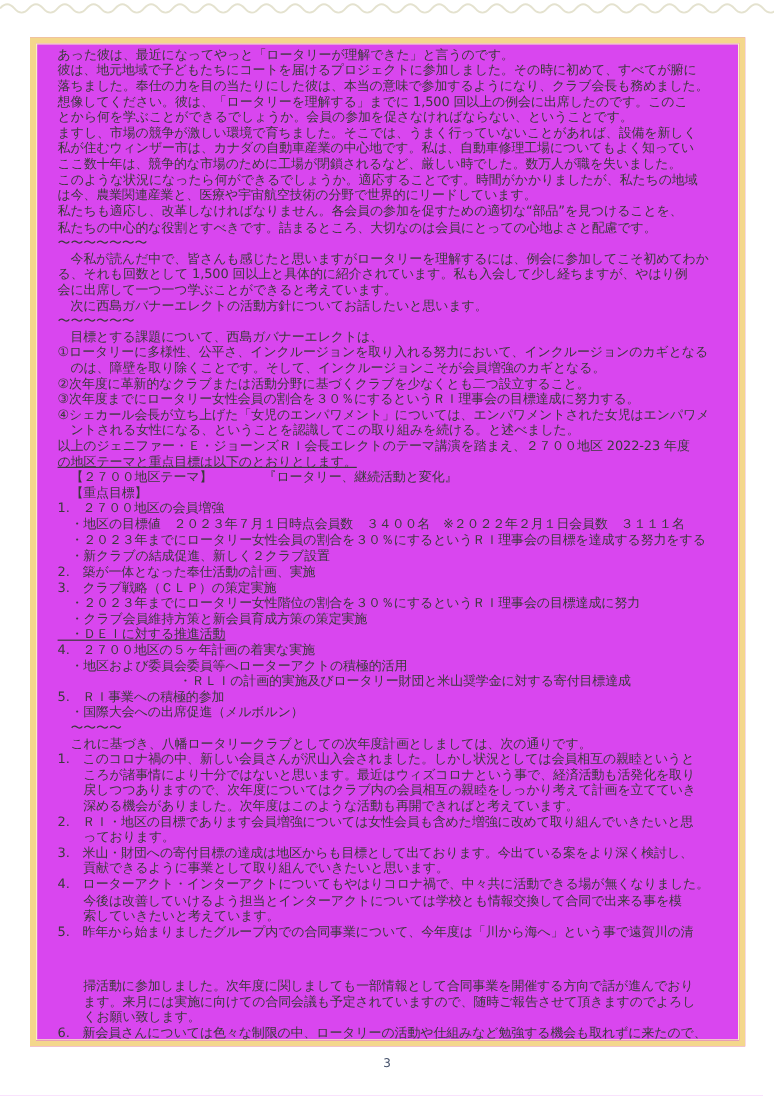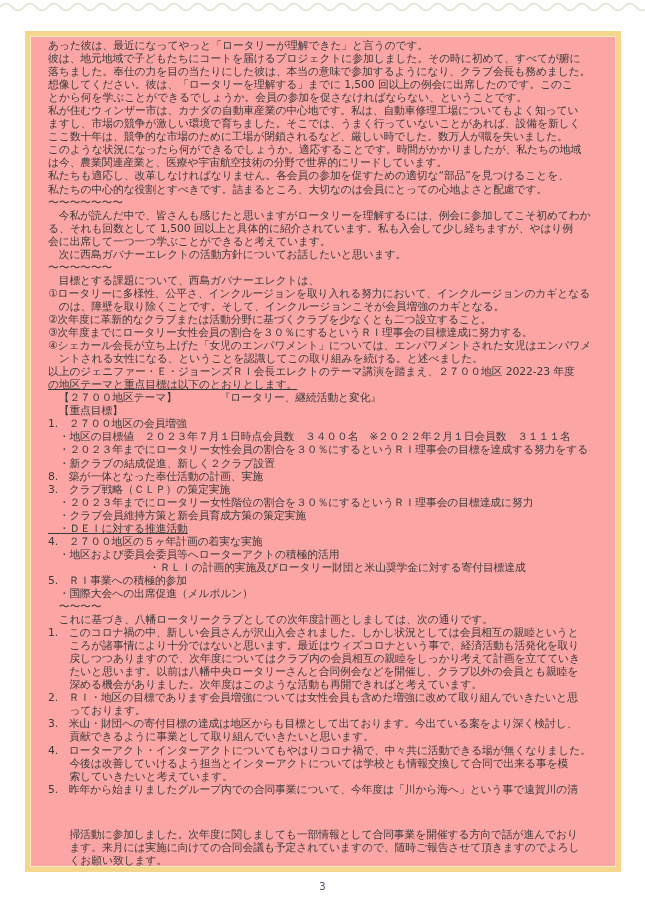--- a/index.html
+++ b/index.html
@@ -22,21 +22,21 @@
     height: 12px;
     opacity: 0.75;
   }
   .doc-frame {
     position: absolute;
     box-sizing: border-box;
     left: 25px;
     top: 31px;
     width: 596px;
     height: 841px;
-    background: #fca5a5;
+    background: #d946ef;
     border: 5px solid #f4d78c;
     box-shadow: 0 0 0 1px #fbecc4 inset;
     padding: 3px 0 0 18px;
     overflow: hidden;
   }
   .text-line {
     font-size: 10.8px;
     line-height: 13.05px;
     height: 13.05px;
     letter-spacing: -0.1px;
@@ -60,22 +60,22 @@
   <path id="wave-path" fill="none" stroke-width="1.6" d="M0 7 q6 -7 12 0 t12 0 t12 0 t12 0 t12 0 t12 0 t12 0 t12 0 t12 0 t12 0 t12 0 t12 0 t12 0 t12 0 t12 0 t12 0 t12 0 t12 0 t12 0 t12 0 t12 0 t12 0 t12 0 t12 0 t12 0 t12 0 t12 0 t12 0 t12 0 t12 0 t12 0 t12 0 t12 0 t12 0 t12 0 t12 0 t12 0 t12 0 t12 0 t12 0 t12 0 t12 0 t12 0 t12 0 t12 0 t12 0 t12 0 t12 0 t12 0 t12 0 t12 0 t12 0 t12 0 t12 0" stroke="#dcd9c0"></path>
 </svg>
 
 <div class="doc-frame" style="border-color: rgb(244, 215, 140);">
   <div id="doc-body">
       <div class="text-line" style="color: rgb(59, 59, 59);">あった彼は、最近になってやっと「ロータリーが理解できた」と言うのです。</div>
       <div class="text-line" style="color: rgb(59, 59, 59);">彼は、地元地域で子どもたちにコートを届けるプロジェクトに参加しました。その時に初めて、すべてが腑に</div>
       <div class="text-line" style="color: rgb(59, 59, 59);">落ちました。奉仕の力を目の当たりにした彼は、本当の意味で参加するようになり、クラブ会長も務めました。</div>
       <div class="text-line" style="color: rgb(59, 59, 59);">想像してください。彼は、「ロータリーを理解する」までに 1,500 回以上の例会に出席したのです。このこ</div>
       <div class="text-line" style="color: rgb(59, 59, 59);">とから何を学ぶことができるでしょうか。会員の参加を促さなければならない、ということです。</div>
+      <div class="text-line" style="color: rgb(59, 59, 59);">ますし、市場の競争が激しい環境で育ちました。そこでは、うまく行っていないことがあれば、設備を新しく</div>
       <div class="text-line" style="color: rgb(59, 59, 59);">私が住むウィンザー市は、カナダの自動車産業の中心地です。私は、自動車修理工場についてもよく知ってい</div>
-      <div class="text-line" style="color: rgb(59, 59, 59);">ますし、市場の競争が激しい環境で育ちました。そこでは、うまく行っていないことがあれば、設備を新しく</div>
       <div class="text-line" style="color: rgb(59, 59, 59);">ここ数十年は、競争的な市場のために工場が閉鎖されるなど、厳しい時でした。数万人が職を失いました。</div>
       <div class="text-line" style="color: rgb(59, 59, 59);">このような状況になったら何ができるでしょうか。適応することです。時間がかかりましたが、私たちの地域</div>
       <div class="text-line" style="color: rgb(59, 59, 59);">は今、農業関連産業と、医療や宇宙航空技術の分野で世界的にリードしています。</div>
       <div class="text-line" style="color: rgb(59, 59, 59);">私たちも適応し、改革しなければなりません。各会員の参加を促すための適切な“部品”を見つけることを、</div>
       <div class="text-line" style="color: rgb(59, 59, 59);">私たちの中心的な役割とすべきです。詰まるところ、大切なのは会員にとっての心地よさと配慮です。</div>
       <div class="text-line" style="color: rgb(59, 59, 59);">〜〜〜〜〜〜〜</div>
       <div class="text-line" style="color: rgb(59, 59, 59);">　今私が読んだ中で、皆さんも感じたと思いますがロータリーを理解するには、例会に参加してこそ初めてわか</div>
       <div class="text-line" style="color: rgb(59, 59, 59);">る、それも回数として 1,500 回以上と具体的に紹介されています。私も入会して少し経ちますが、やはり例</div>
       <div class="text-line" style="color: rgb(59, 59, 59);">会に出席して一つ一つ学ぶことができると考えています。</div>
       <div class="text-line" style="color: rgb(59, 59, 59);">　次に西島ガバナーエレクトの活動方針についてお話したいと思います。</div>
@@ -88,36 +88,35 @@
       <div class="text-line" style="color: rgb(59, 59, 59);">④シェカール会長が立ち上げた「女児のエンパワメント」については、エンパワメントされた女児はエンパワメ</div>
       <div class="text-line" style="color: rgb(59, 59, 59);">　ントされる女性になる、ということを認識してこの取り組みを続ける。と述べました。</div>
       <div class="text-line" style="color: rgb(59, 59, 59);">以上のジェニファー・Ｅ・ジョーンズＲＩ会長エレクトのテーマ講演を踏まえ、２７００地区 2022-23 年度</div>
       <div class="text-line" style="color: rgb(59, 59, 59); text-decoration: underline;">の地区テーマと重点目標は以下のとおりとします。</div>
       <div class="text-line" style="color: rgb(59, 59, 59);">　【２７００地区テーマ】　　　　『ロータリー、継続活動と変化』</div>
       <div class="text-line" style="color: rgb(59, 59, 59);">　【重点目標】</div>
       <div class="text-line" style="color: rgb(59, 59, 59);">1.　２７００地区の会員増強</div>
       <div class="text-line" style="color: rgb(59, 59, 59);">　・地区の目標値　２０２３年７月１日時点会員数　３４００名　※２０２２年２月１日会員数　３１１１名</div>
       <div class="text-line" style="color: rgb(59, 59, 59);">　・２０２３年までにロータリー女性会員の割合を３０％にするというＲＩ理事会の目標を達成する努力をする</div>
       <div class="text-line" style="color: rgb(59, 59, 59);">　・新クラブの結成促進、新しく２クラブ設置</div>
-      <div class="text-line" style="color: rgb(59, 59, 59);">8.　築が一体となった奉仕活動の計画、実施</div>
+      <div class="text-line" style="color: rgb(59, 59, 59);">2.　築が一体となった奉仕活動の計画、実施</div>
       <div class="text-line" style="color: rgb(59, 59, 59);">3.　クラブ戦略（ＣＬＰ）の策定実施</div>
       <div class="text-line" style="color: rgb(59, 59, 59);">　・２０２３年までにロータリー女性階位の割合を３０％にするというＲＩ理事会の目標達成に努力</div>
       <div class="text-line" style="color: rgb(59, 59, 59);">　・クラブ会員維持方策と新会員育成方策の策定実施</div>
       <div class="text-line" style="color: rgb(59, 59, 59); text-decoration: underline;">　・ＤＥＩに対する推進活動</div>
       <div class="text-line" style="color: rgb(59, 59, 59);">4.　２７００地区の５ヶ年計画の着実な実施</div>
       <div class="text-line" style="color: rgb(59, 59, 59);">　・地区および委員会委員等へローターアクトの積極的活用</div>
       <div class="text-line" style="color: rgb(59, 59, 59); text-align: center;">　・ＲＬＩの計画的実施及びロータリー財団と米山奨学金に対する寄付目標達成</div>
       <div class="text-line" style="color: rgb(59, 59, 59);">5.　ＲＩ事業への積極的参加</div>
       <div class="text-line" style="color: rgb(59, 59, 59);">　・国際大会への出席促進（メルボルン）</div>
       <div class="text-line" style="color: rgb(59, 59, 59);">　〜〜〜〜</div>
       <div class="text-line" style="color: rgb(59, 59, 59);">　これに基づき、八幡ロータリークラブとしての次年度計画としましては、次の通りです。</div>
       <div class="text-line" style="color: rgb(59, 59, 59);">1.　このコロナ禍の中、新しい会員さんが沢山入会されました。しかし状況としては会員相互の親睦というと</div>
       <div class="text-line" style="color: rgb(59, 59, 59);">　　ころが諸事情により十分ではないと思います。最近はウィズコロナという事で、経済活動も活発化を取り</div>
       <div class="text-line" style="color: rgb(59, 59, 59);">　　戻しつつありますので、次年度についてはクラブ内の会員相互の親睦をしっかり考えて計画を立てていき</div>
-      <div class="text-line" style="color: rgb(59, 59, 59);">　　たいと思います。以前は八幡中央ロータリーさんと合同例会などを開催し、クラブ以外の会員とも親睦を</div>
       <div class="text-line" style="color: rgb(59, 59, 59);">　　深める機会がありました。次年度はこのような活動も再開できればと考えています。</div>
       <div class="text-line" style="color: rgb(59, 59, 59);">2.　ＲＩ・地区の目標であります会員増強については女性会員も含めた増強に改めて取り組んでいきたいと思</div>
       <div class="text-line" style="color: rgb(59, 59, 59);">　　っております。</div>
       <div class="text-line" style="color: rgb(59, 59, 59);">3.　米山・財団への寄付目標の達成は地区からも目標として出ております。今出ている案をより深く検討し、</div>
       <div class="text-line" style="color: rgb(59, 59, 59);">　　貢献できるように事業として取り組んでいきたいと思います。</div>
       <div class="text-line" style="color: rgb(59, 59, 59);">4.　ローターアクト・インターアクトについてもやはりコロナ禍で、中々共に活動できる場が無くなりました。</div>
       <div class="text-line" style="color: rgb(59, 59, 59);">　　今後は改善していけるよう担当とインターアクトについては学校とも情報交換して合同で出来る事を模</div>
       <div class="text-line" style="color: rgb(59, 59, 59);">　　索していきたいと考えています。</div>
       <div class="text-line" style="color: rgb(59, 59, 59);">5.　昨年から始まりましたグループ内での合同事業について、今年度は「川から海へ」という事で遠賀川の清</div>
       <div class="text-line" style="color: rgb(59, 59, 59); margin-top: 32px;">　　掃活動に参加しました。次年度に関しましても一部情報として合同事業を開催する方向で話が進んでおり</div>

